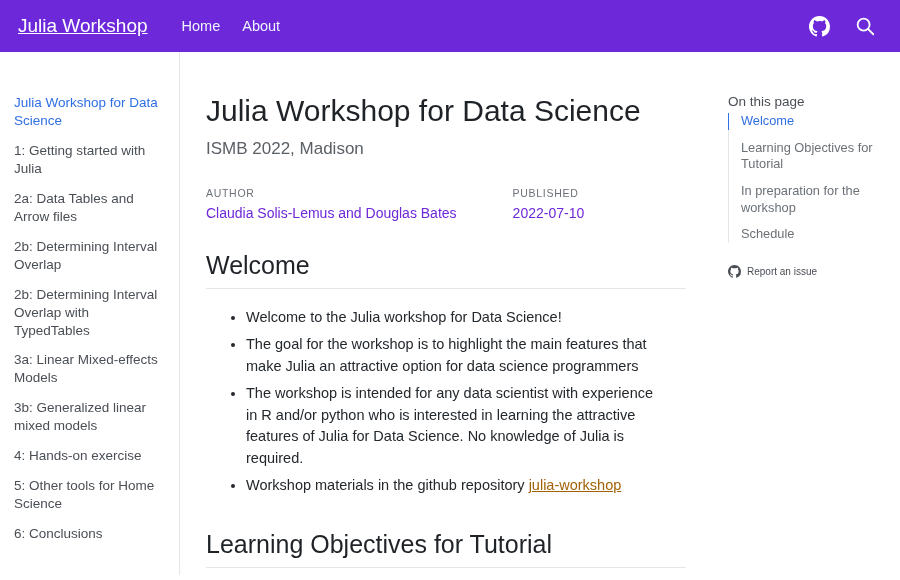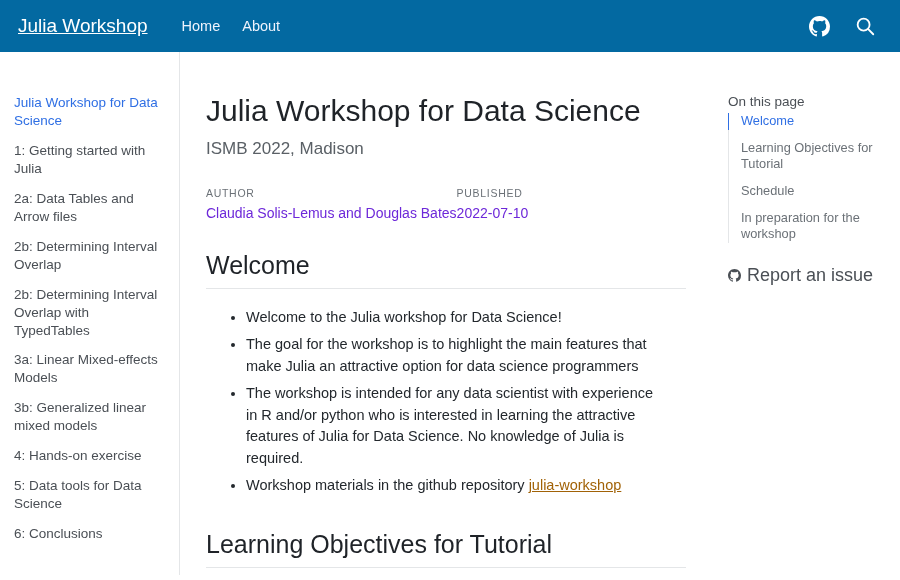--- a/index.html
+++ b/index.html
@@ -10,21 +10,21 @@
     height: 580px;
     overflow: hidden;
     background: #ffffff;
     font-family: "Liberation Sans", sans-serif;
     color: #1f2328;
   }
 
   
   .navbar {
     height: 52px;
-    background: #0369a1;
+    background: #6d28d9;
     display: flex;
     align-items: center;
     padding: 0 18px;
     color: #ffffff;
   }
   .brand {
     font-size: 19px;
     color: #ffffff;
     margin-right: 34px;
     white-space: nowrap;
@@ -97,20 +97,21 @@
     color: #1f2328;
   }
   .doc-subtitle {
     font-size: 17px;
     color: #5a6066;
     font-weight: 400;
     margin: 0 0 28px 0;
   }
   .meta-row {
     display: flex;
+    gap: 56px;
     margin-bottom: 30px;
   }
   .meta-label {
     font-size: 10.5px;
     letter-spacing: 0.7px;
     color: #6b7177;
     text-transform: uppercase;
     margin-bottom: 6px;
   }
   .meta-value {
@@ -182,21 +183,21 @@
     left: -13px;
     top: 0;
     bottom: 0;
     width: 1px;
     background: #2f6fe4;
   }
   .report {
     display: flex;
     align-items: center;
     gap: 6px;
-    font-size: 18px;
+    font-size: 10px;
     color: #4a4f55;
     text-decoration: none;
   }
   .report svg { display: block; }
 </style>
 </head>
 <body>
 
 <div class="navbar">
   <a class="brand" href="#">Julia Workshop</a>
@@ -224,21 +225,21 @@
 
   <nav class="sidebar">
     <a class="side-item active" href="#">Julia Workshop for Data Science</a>
     <a class="side-item" href="#">1: Getting started with Julia</a>
     <a class="side-item" href="#">2a: Data Tables and Arrow files</a>
     <a class="side-item" href="#">2b: Determining Interval Overlap</a>
     <a class="side-item" href="#">2b: Determining Interval Overlap with TypedTables</a>
     <a class="side-item" href="#">3a: Linear Mixed-effects Models</a>
     <a class="side-item" href="#">3b: Generalized linear mixed models</a>
     <a class="side-item" href="#">4: Hands-on exercise</a>
-    <a class="side-item" href="#">5: Data tools for Data Science</a>
+    <a class="side-item" href="#">5: Other tools for Home Science</a>
     <a class="side-item" href="#">6: Conclusions</a>
   </nav>
 
   <main class="main">
     <h1 class="doc-title">Julia Workshop for Data Science</h1>
     <div class="doc-subtitle">ISMB 2022, Madison</div>
 
     <div class="meta-row">
       <div class="meta-block author">
         <div class="meta-label">AUTHOR</div>
@@ -260,22 +261,22 @@
 
     <h2 class="section second">Learning Objectives for Tutorial</h2>
 
   </main>
 
   <aside class="toc">
     <div class="toc-title">On this page</div>
     <div class="toc-list">
       <a class="toc-item active" href="#">Welcome</a>
       <a class="toc-item" href="#">Learning Objectives for Tutorial</a>
+      <a class="toc-item" href="#">In preparation for the workshop</a>
       <a class="toc-item" href="#">Schedule</a>
-      <a class="toc-item" href="#">In preparation for the workshop</a>
     </div>
     <a class="report" href="#">
       <span>
         <svg width="13" height="13" viewBox="0 0 16 16" fill="currentColor" aria-hidden="true">
           <path d="M8 0C3.58 0 0 3.58 0 8c0 3.54 2.29 6.53 5.47 7.59.4.07.55-.17.55-.38 0-.19-.01-.82-.01-1.49-2.01.37-2.53-.49-2.69-.94-.09-.23-.48-.94-.82-1.13-.28-.15-.68-.52-.01-.53.63-.01 1.08.58 1.23.82.72 1.21 1.87.87 2.33.66.07-.52.28-.87.51-1.07-1.78-.2-3.64-.89-3.64-3.95 0-.87.31-1.59.82-2.15-.08-.2-.36-1.02.08-2.12 0 0 .67-.21 2.2.82a7.4 7.4 0 0 1 2-.27c.68 0 1.36.09 2 .27 1.53-1.04 2.2-.82 2.2-.82.44 1.1.16 1.92.08 2.12.51.56.82 1.27.82 2.15 0 3.07-1.87 3.75-3.65 3.95.29.25.54.73.54 1.48 0 1.07-.01 1.93-.01 2.2 0 .21.15.46.55.38A8.01 8.01 0 0 0 16 8c0-4.42-3.58-8-8-8Z"></path>
         </svg>
       </span>
       <span>Report an issue</span>
     </a>
   </aside>

